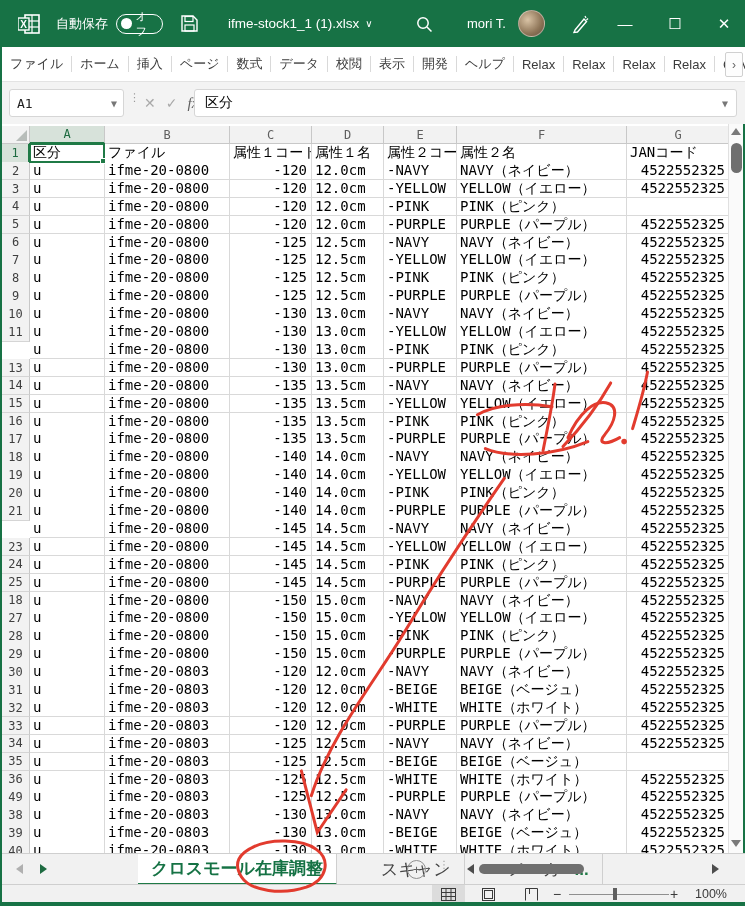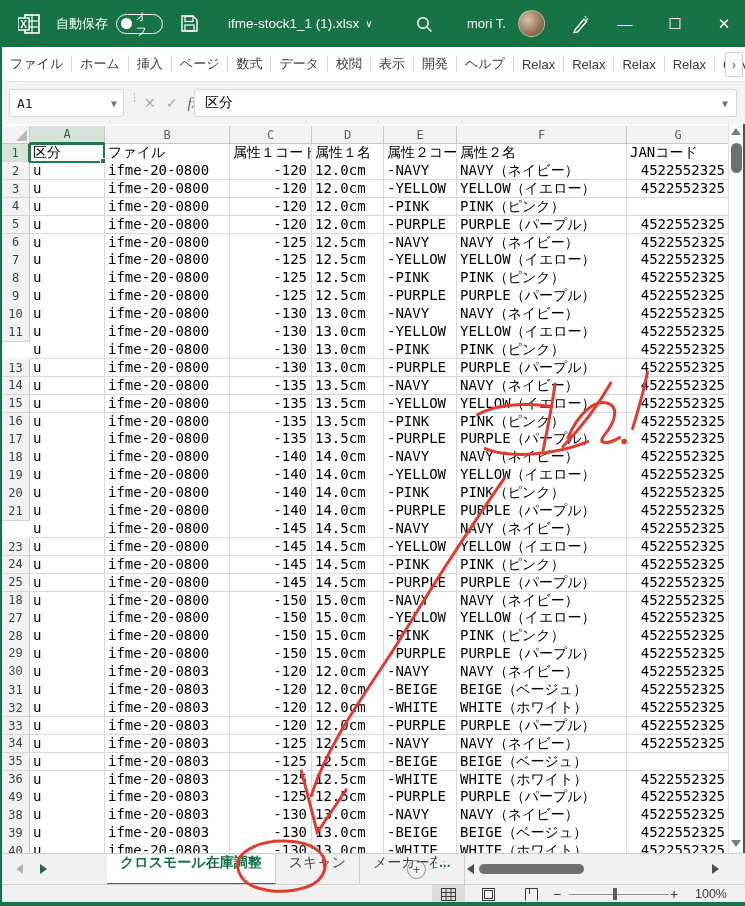--- a/index.html
+++ b/index.html
@@ -67,21 +67,21 @@
   .vscroll { position:absolute; right:0; top:124px; width:15px; height:729px; background:#fafafa; border-left:1px solid #e0e0e0; }
   .vs-up { position:absolute; top:4px; left:2px; width:0; height:0; border-left:5px solid transparent; border-right:5px solid transparent; border-bottom:7px solid #7a7a7a; cursor:pointer; }
   .vs-thumb { position:absolute; top:19px; left:2px; width:11px; height:30px; background:#6f6f6f; border-radius:6px; cursor:grab; }
   .vs-down { position:absolute; bottom:6px; left:2px; width:0; height:0; border-left:5px solid transparent; border-right:5px solid transparent; border-top:7px solid #7a7a7a; cursor:pointer; }
 
   
   .sheetbar { position:absolute; left:0; top:853px; width:745px; height:31px; background:#f1f1f1; border-top:1px solid #cfcfcf; }
   .nav-left { position:absolute; left:14px; top:10px; width:0; height:0; border-top:5px solid transparent; border-bottom:5px solid transparent; border-right:7px solid #b0b0b0; cursor:pointer; }
   .nav-right { position:absolute; left:38px; top:10px; width:0; height:0; border-top:5px solid transparent; border-bottom:5px solid transparent; border-left:7px solid #1e6b41; cursor:pointer; }
   .tabs { position:absolute; left:105px; top:0; height:31px; display:flex; align-items:stretch; }
-  .sheet-tab { display:flex; padding:0 13px; font-size:14px; color:#444; border-right:1px solid #cfcfcf; cursor:pointer; white-space:nowrap; }
+  .sheet-tab { display:flex; align-items:center; padding:0 13px; font-size:17px; color:#444; border-right:1px solid #cfcfcf; cursor:pointer; white-space:nowrap;margin-left:31px; }
   .sheet-tab.active { background:#fff; color:#157244; font-weight:bold; border-bottom:2px solid #1f7a46; border-right:1px solid #cfcfcf; }
   .sheet-tab .clip { max-width:64px; overflow:hidden; white-space:nowrap; display:inline-block; }
   .tab-ellipsis { color:#1f7a46; font-weight:bold; margin-left:2px; }
   .add-sheet { position:absolute; left:405px; top:6px; width:19px; height:19px; border:1px solid #8f8f8f; border-radius:50%; color:#5f5f5f;
                display:flex; align-items:center; justify-content:center; font-size:13px; cursor:pointer; }
   .sb-dots { position:absolute; left:437px; top:8px; color:#9a9a9a; font-size:10px; line-height:5px; text-align:center; }
   .hs-left { position:absolute; left:465px; top:10px; width:0; height:0; border-top:5px solid transparent; border-bottom:5px solid transparent; border-right:7px solid #4d4d4d; cursor:pointer; }
   .hs-thumb { position:absolute; left:477px; top:10px; width:105px; height:10px; background:#6f6f6f; border-radius:5px; cursor:grab; }
   .hs-right { position:absolute; left:710px; top:10px; width:0; height:0; border-top:5px solid transparent; border-bottom:5px solid transparent; border-left:7px solid #4d4d4d; cursor:pointer; }
 
@@ -438,29 +438,29 @@
         <div class="cell" style="left: 455px; top: 485.4px; width: 170px; height: 18.5px; line-height: 17.9px;">YELLOW（イエロー）</div>
         <div class="cell num" style="left: 625px; top: 485.4px; width: 103px; height: 18.5px; line-height: 17.9px;">4522552325</div>
         <div class="rowhead" style="top: 503.3px; height: 18.5px; text-align: center;">28</div>
         <div class="cell" style="left: 28px; top: 503.3px; width: 75px; height: 18.5px; line-height: 17.9px;">u</div>
         <div class="cell" style="left: 103px; top: 503.3px; width: 125px; height: 18.5px; line-height: 17.9px;">ifme-20-0800</div>
         <div class="cell num" style="left: 228px; top: 503.3px; width: 82px; height: 18.5px; line-height: 17.9px;">-150</div>
         <div class="cell" style="left: 310px; top: 503.3px; width: 72px; height: 18.5px; line-height: 17.9px;">15.0cm</div>
         <div class="cell" style="left: 382px; top: 503.3px; width: 73px; height: 18.5px; line-height: 17.9px;">-PINK</div>
         <div class="cell" style="left: 455px; top: 503.3px; width: 170px; height: 18.5px; line-height: 17.9px;">PINK（ピンク）</div>
         <div class="cell num" style="left: 625px; top: 503.3px; width: 103px; height: 18.5px; line-height: 17.9px;">4522552325</div>
-        <div class="rowhead" style="top: 521.2px; height: 18.5px; font-family: Liberation Mono, monospace;">29</div>
+        <div class="rowhead" style="top: 521.2px; height: 18.5px;">29</div>
         <div class="cell" style="left: 28px; top: 521.2px; width: 75px; height: 18.5px; line-height: 17.9px;">u</div>
         <div class="cell" style="left: 103px; top: 521.2px; width: 125px; height: 18.5px; line-height: 17.9px;">ifme-20-0800</div>
         <div class="cell num" style="left: 228px; top: 521.2px; width: 82px; height: 18.5px; line-height: 17.9px;">-150</div>
         <div class="cell" style="left: 310px; top: 521.2px; width: 72px; height: 18.5px; line-height: 17.9px;">15.0cm</div>
         <div class="cell" style="left: 382px; top: 521.2px; width: 73px; height: 18.5px; line-height: 17.9px;">-PURPLE</div>
         <div class="cell" style="left: 455px; top: 521.2px; width: 170px; height: 18.5px; line-height: 17.9px;">PURPLE（パープル）</div>
         <div class="cell num" style="left: 625px; top: 521.2px; width: 103px; height: 18.5px; line-height: 17.9px;">4522552325</div>
-        <div class="rowhead" style="top: 539.1px; height: 18.5px; font-family: Liberation Mono, monospace;">30</div>
+        <div class="rowhead" style="top: 539.1px; height: 18.5px;">30</div>
         <div class="cell" style="left: 28px; top: 539.1px; width: 75px; height: 18.5px; line-height: 17.9px;">u</div>
         <div class="cell" style="left: 103px; top: 539.1px; width: 125px; height: 18.5px; line-height: 17.9px;">ifme-20-0803</div>
         <div class="cell num" style="left: 228px; top: 539.1px; width: 82px; height: 18.5px; line-height: 17.9px;">-120</div>
         <div class="cell" style="left: 310px; top: 539.1px; width: 72px; height: 18.5px; line-height: 17.9px;">12.0cm</div>
         <div class="cell" style="left: 382px; top: 539.1px; width: 73px; height: 18.5px; line-height: 17.9px;">-NAVY</div>
         <div class="cell" style="left: 455px; top: 539.1px; width: 170px; height: 18.5px; line-height: 17.9px;">NAVY（ネイビー）</div>
         <div class="cell num" style="left: 625px; top: 539.1px; width: 103px; height: 18.5px; line-height: 17.9px;">4522552325</div>
         <div class="rowhead" style="top: 557px; height: 18.5px;">31</div>
         <div class="cell" style="left: 28px; top: 557px; width: 75px; height: 18.5px; line-height: 17.9px;">u</div>
         <div class="cell" style="left: 103px; top: 557px; width: 125px; height: 18.5px; line-height: 17.9px;">ifme-20-0803</div>

